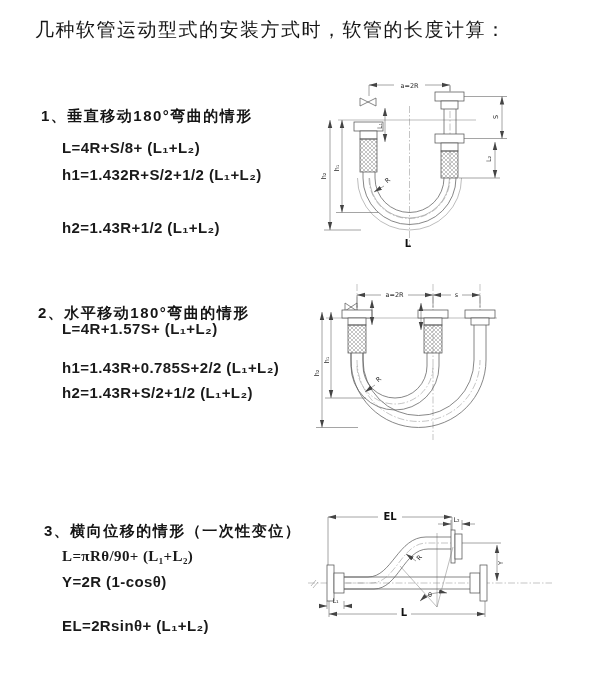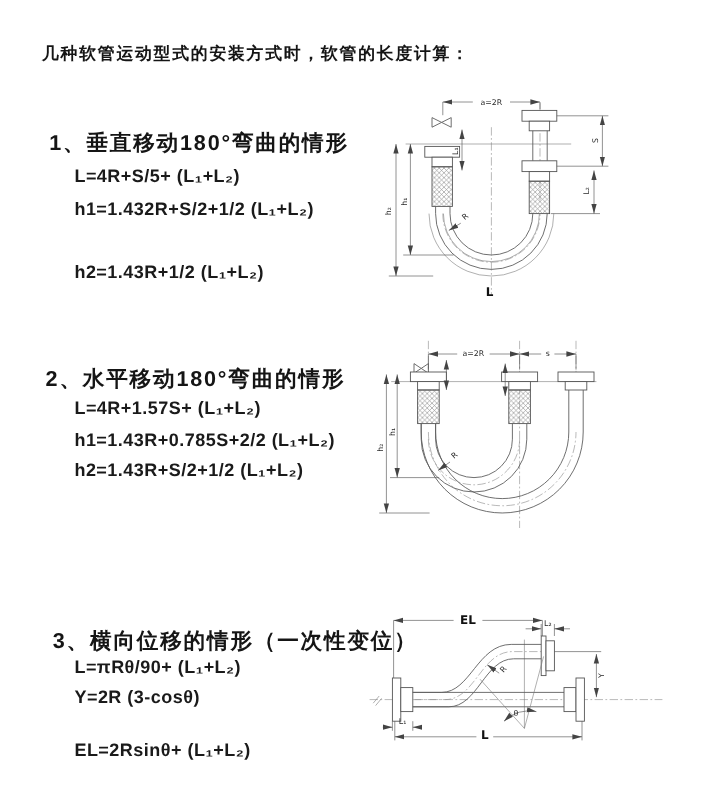--- a/index.html
+++ b/index.html
@@ -1,22 +1,22 @@
 <!DOCTYPE html>
 <html><head>
 <meta charset="utf-8">
 <style>
   html,body{margin:0;padding:0;}
   body{
     width:600px;height:675px;background:#ffffff;position:relative;overflow:hidden;
     font-family:"Liberation Sans","DejaVu Sans",sans-serif;color:#111;
   }
   .page{position:absolute;inset:0;background:#fff;}
-  .title{position:absolute;left:35px;top:36px;font-size:14px;font-weight:bold;letter-spacing:1.5px;color:#151515;white-space:nowrap;}
-  .sec-heading{position:absolute;font-size:18px;font-weight:bold;letter-spacing:1.5px;color:#151515;white-space:nowrap;}
+  .title{position:absolute;left:35px;top:17px;font-size:19px;font-weight:normal;letter-spacing:1.5px;color:#151515;white-space:nowrap;}
+  .sec-heading{position:absolute;font-size:15px;font-weight:bold;letter-spacing:1.5px;color:#151515;white-space:nowrap;}
   .formula{position:absolute;left:62px;font-size:15px;font-weight:bold;letter-spacing:.4px;color:#1a1a1a;white-space:nowrap;font-family:"Liberation Sans","DejaVu Sans",sans-serif;}
   .diagram{position:absolute;}
   
   .ln{stroke:#5f5f5f;stroke-width:.75;fill:none;}
   .th{stroke:#7a7a7a;stroke-width:.5;fill:none;}
   .dm{stroke:#5a5a5a;stroke-width:.55;fill:none;}
   .cl{stroke:#8a8a8a;stroke-width:.5;fill:none;stroke-dasharray:7 2 1.5 2;}
   .hv{fill:#ffffff;stroke:#555;stroke-width:.75;}
   .dt{font-family:"DejaVu Sans",sans-serif;font-size:6.5px;fill:#2a2a2a;}
   .db{font-family:"DejaVu Sans",sans-serif;font-size:10px;font-weight:bold;fill:#111;}
@@ -24,36 +24,36 @@
 </style>
 </head>
 <body>
 
 <div class="page">
 
   <div class="title">几种软管运动型式的安装方式时，软管的长度计算：</div>
 
   <div>
     <div class="sec-heading" style="left:41px;top:107px;">1、垂直移动180°弯曲的情形</div>
-    <div class="formula" style="top:139px;">L=4R+S/5+ (L₁+L₂)</div>
+    <div class="formula" style="top:139px;">L=4R+S/8+ (L₁+L₂)</div>
     <div class="formula" style="top:166px;text-align:center;">h1=1.432R+S/2+1/2 (L₁+L₂)</div>
     <div class="formula" style="top:189px;margin-top:30px;">h2=1.43R+1/2 (L₁+L₂)</div>
   </div>
 
   <div>
     <div class="sec-heading" style="left:38px;top:304px;text-align:right;">2、水平移动180°弯曲的情形</div>
-    <div class="formula" style="top:332px;">L=4R+1.57S+ (L₁+L₂)</div>
+    <div class="formula" style="top:320px;">L=4R+1.57S+ (L₁+L₂)</div>
     <div class="formula" style="top:359px;">h1=1.43R+0.785S+2/2 (L₁+L₂)</div>
     <div class="formula" style="top:384px;text-align:center;">h2=1.43R+S/2+1/2 (L₁+L₂)</div>
   </div>
 
   <div>
     <div class="sec-heading" style="left:44px;top:522px;">3、横向位移的情形（一次性变位）</div>
-    <div class="formula" style="top:548px;">L=πRθ/90+ (L₁+L₂)</div>
-    <div class="formula" style="top:573px;">Y=2R (3-cosθ)</div>
+    <div class="formula" style="top:548px;font-family:Liberation Serif, serif;">L=πRθ/90+ (L₁+L₂)</div>
+    <div class="formula" style="top:573px;">Y=2R (1-cosθ)</div>
     <div class="formula" style="top:617px;">EL=2Rsinθ+ (L₁+L₂)</div>
   </div>
 
   <svg class="diagram" style="left:298px;top:72px;" width="232" height="178" viewBox="0 0 232 178">
     <defs>
       <pattern id="braid1" width="4" height="4" patternUnits="userSpaceOnUse">
         <path d="M0,4 L4,0 M0,0 L4,4" stroke="#8a8a8a" stroke-width="0.5"></path>
       </pattern>
       <marker id="arr1" markerUnits="userSpaceOnUse" markerWidth="9" markerHeight="6" refX="8" refY="3" orient="auto-start-reverse">
         <path d="M0,0.8 L8,3 L0,5.2 Z" fill="#444"></path>

